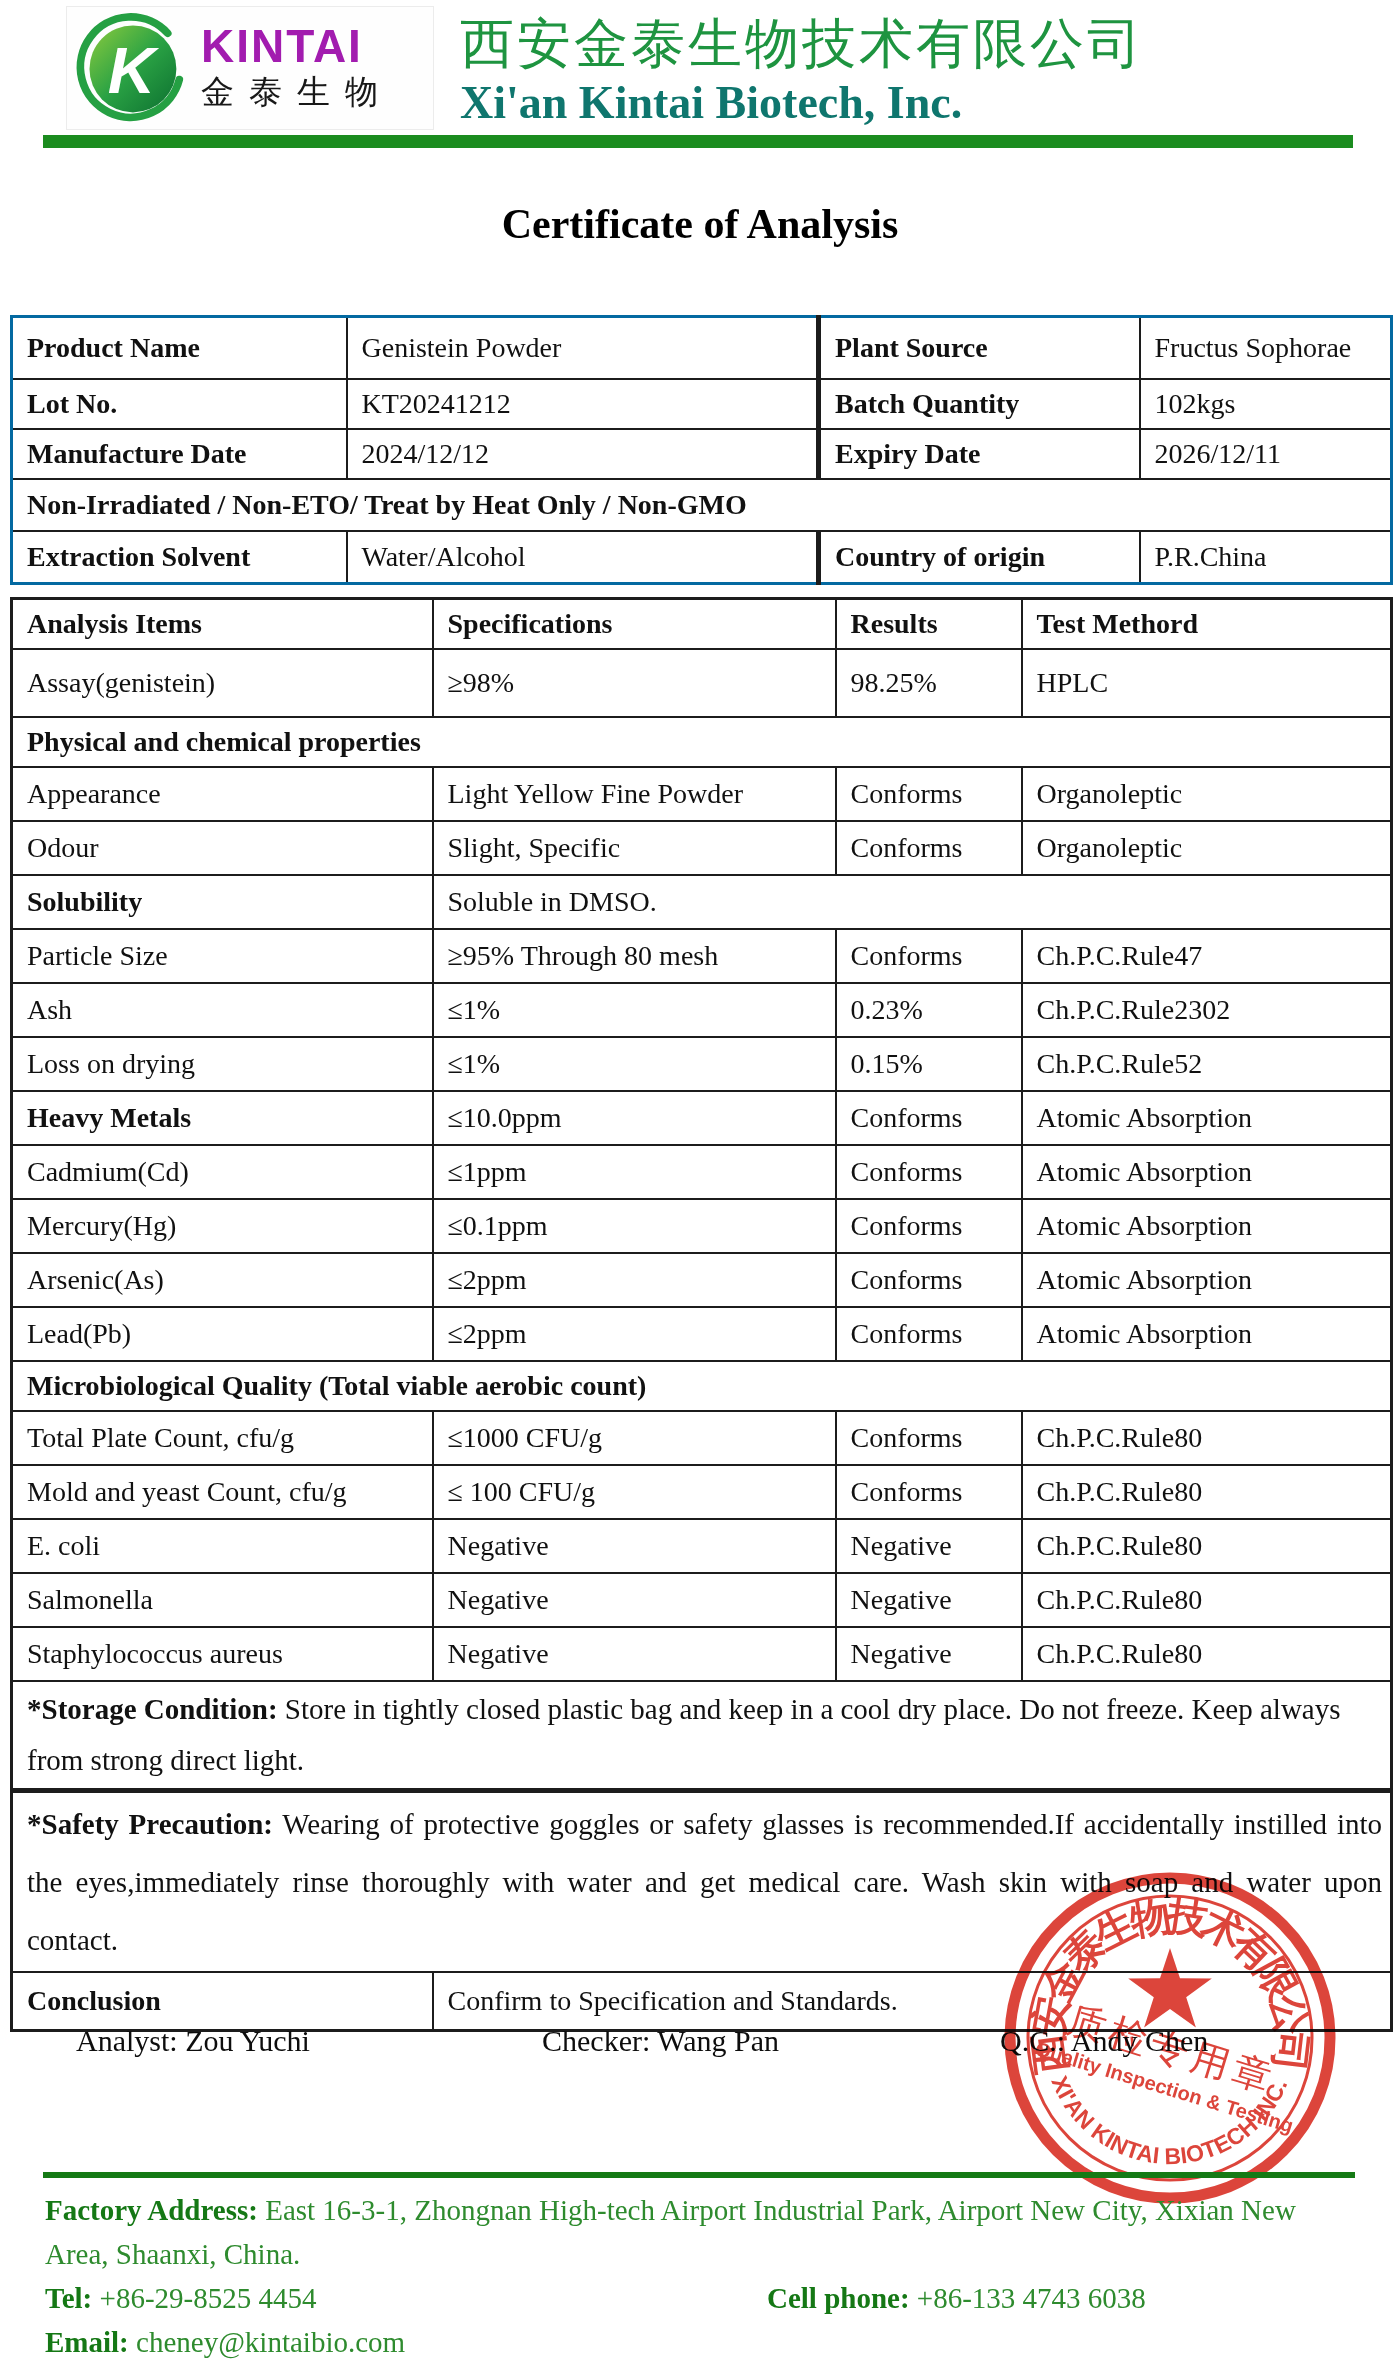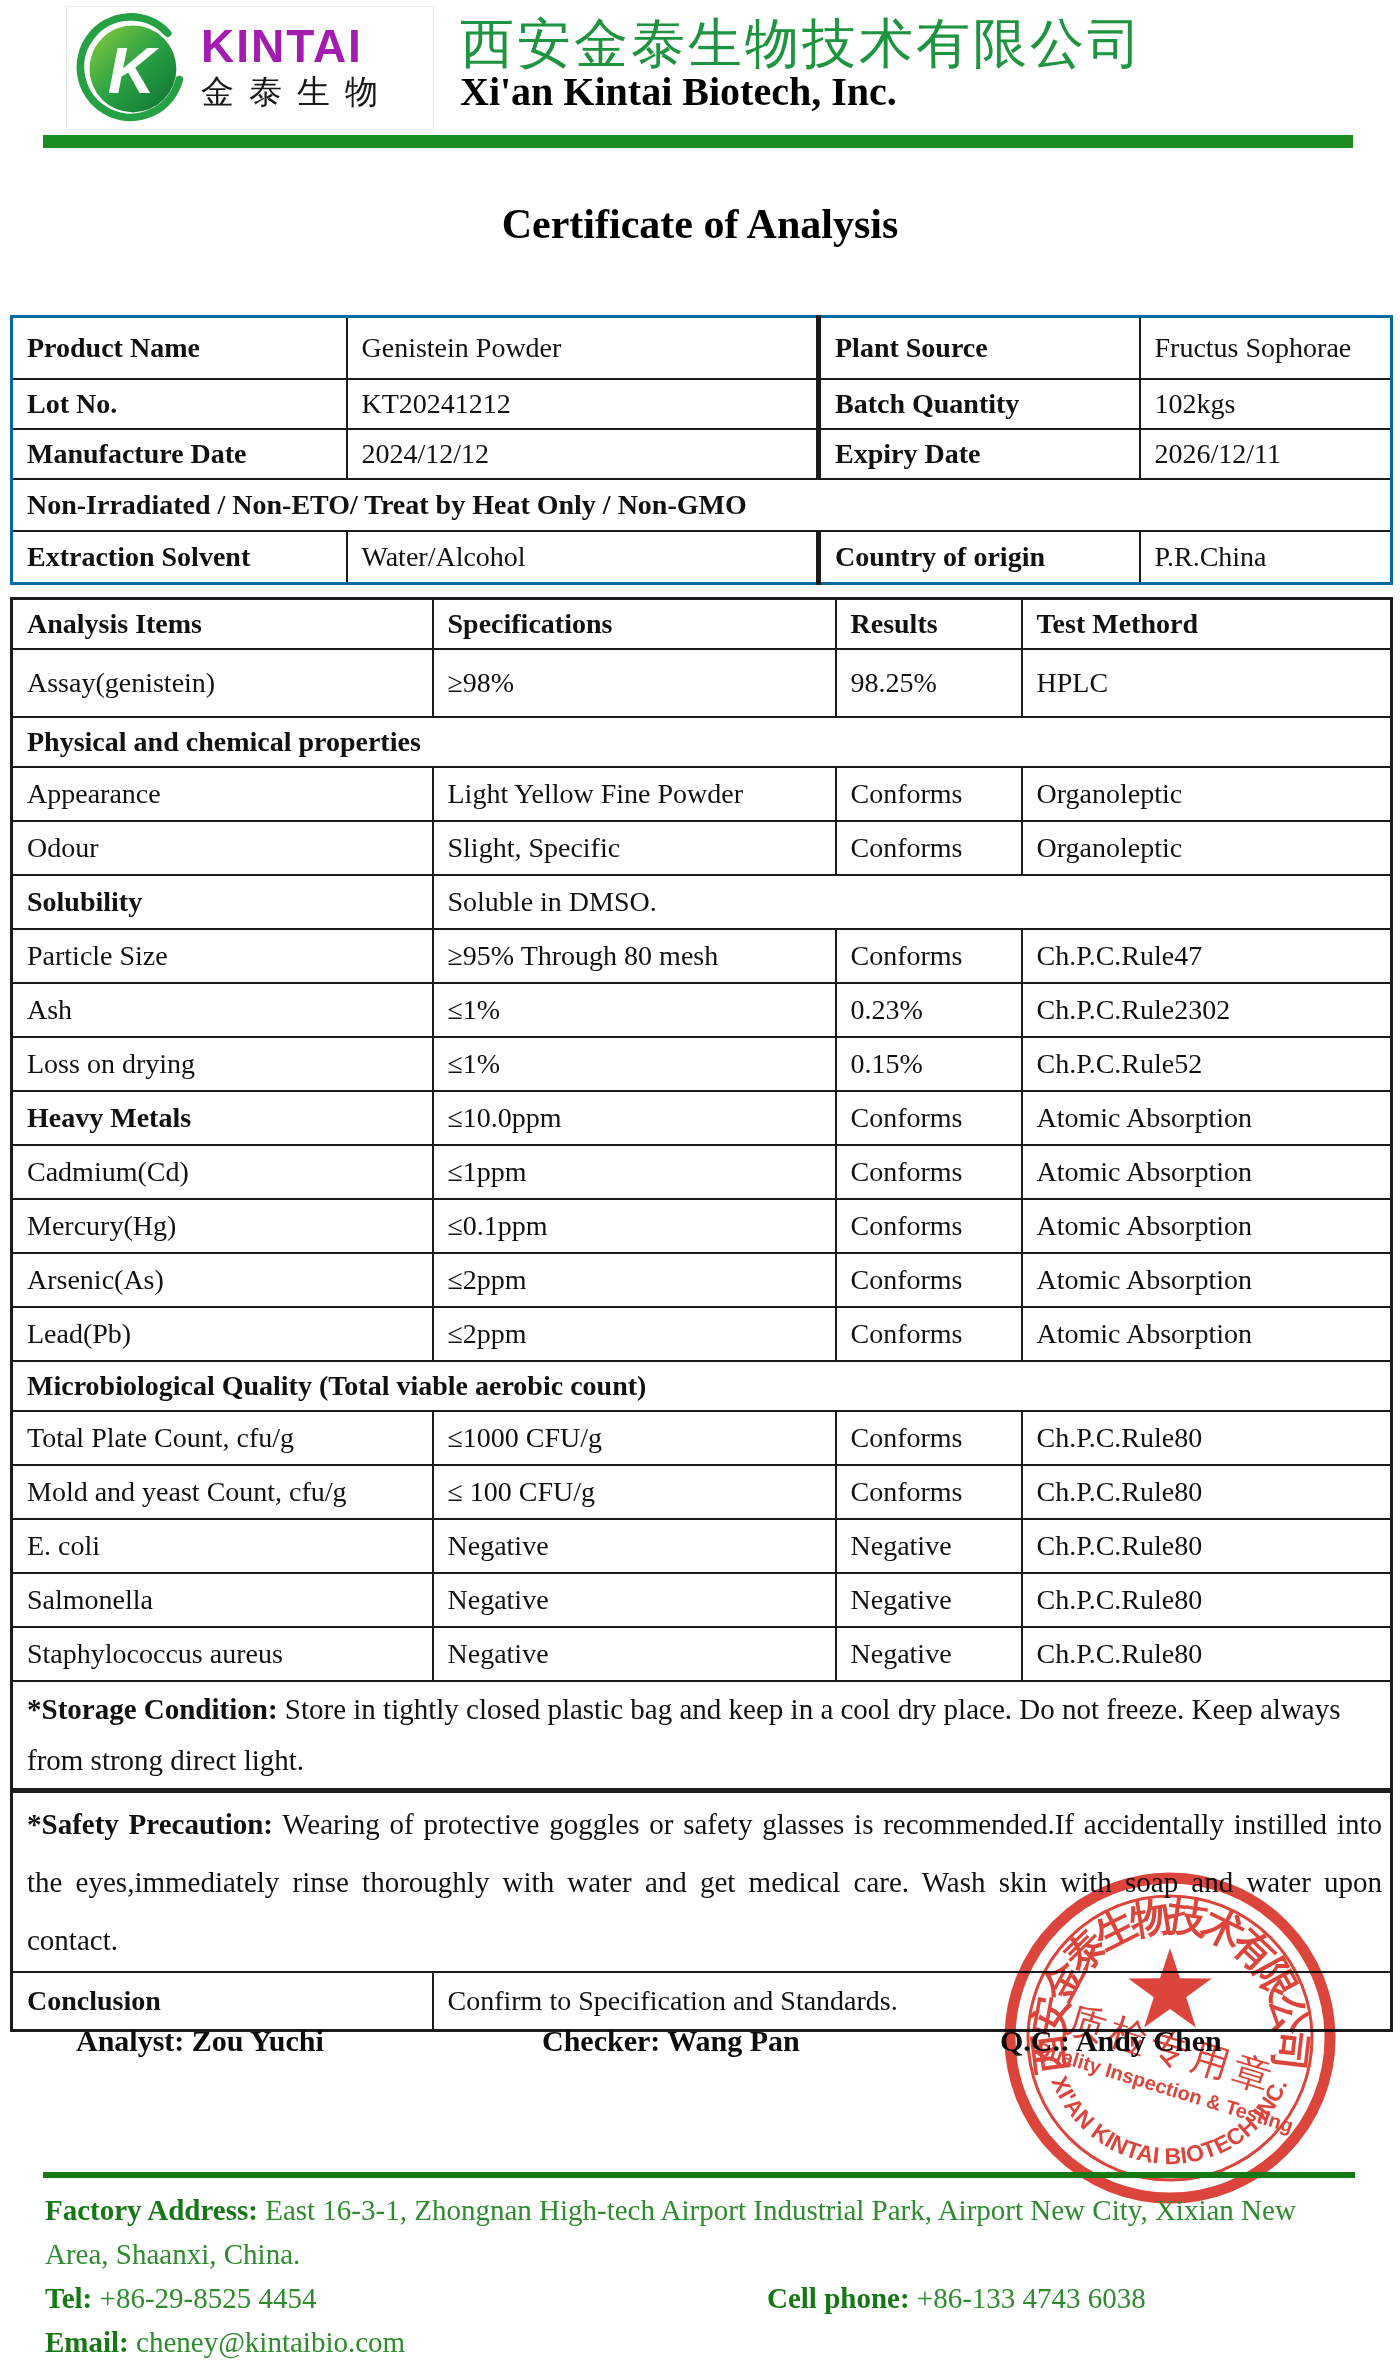--- a/index.html
+++ b/index.html
@@ -10,21 +10,21 @@
   .logo-box{position:absolute;left:66px;top:6px;width:368px;height:124px;background:#fefefe;
             border:1px solid #ececec;display:flex;align-items:center;gap:14px;padding-left:8px;box-sizing:border-box;}
   .logo-mark{width:112px;height:112px;flex:0 0 auto;}
   .logo-texts{display:flex;flex-direction:column;justify-content:center;}
   .logo-brand{font-family:"Liberation Sans","DejaVu Sans",sans-serif;font-weight:bold;
               font-size:46px;letter-spacing:2px;color:#a21caf;line-height:1.05;}
   .logo-brand-cn{font-family:"Liberation Sans","DejaVu Sans",sans-serif;font-weight:normal;
               font-size:33px;letter-spacing:15px;color:#181818;line-height:1.3;}
   .cn-title{position:absolute;left:460px;top:8px;width:900px;font-size:54px;letter-spacing:3px;
             color:#1e9440;white-space:nowrap;}
-  .en-title{position:absolute;left:460px;top:68px;font-size:40px;font-weight:bold;color:#000000;white-space:nowrap;}
+  .en-title{position:absolute;left:460px;top:76px;font-size:46px;font-weight:bold;color:#0f766e;white-space:nowrap;}
   .green-bar{position:absolute;left:43px;top:135px;width:1310px;height:13px;background:#1b8c1f;}
 
   .doc-title{position:absolute;left:0;top:200px;width:100%;text-align:center;
              font-size:42px;font-weight:bold;color:#000;}
 
   
   table{border-collapse:collapse;table-layout:fixed;}
   td{border:2px solid #1c1c1c;padding:2px 4px 2px 14px;font-size:28px;vertical-align:middle;
      overflow:hidden;white-space:nowrap;}
   .info-table{position:absolute;left:10px;top:315px;width:1380px;border:3px solid #0369a1;}
@@ -38,21 +38,21 @@
   tr.tall td{height:62px;}
   tr.section td{height:44px;font-weight:bold;}
   tr.row td{height:48px;}
   tr.storage td{height:100px;white-space:normal;line-height:1.75;font-size:29px;padding-right:20px;}
   tr.safety td{height:172px;white-space:normal;line-height:2.0;font-size:29px;text-align:justify;
                border-top:5px solid #1c1c1c;padding-right:8px;}
   tr.conclusion td{height:52px;}
   td b{font-weight:bold;}
 
   
-  .sig{position:absolute;top:2024px;font-size:30px;font-weight:bold;color:#0d0d0d;white-space:nowrap;}
+  .sig{position:absolute;top:2024px;font-size:30px;font-weight:normal;color:#0d0d0d;white-space:nowrap;}
   .sig-analyst{left:76px;} .sig-checker{left:542px;} .sig-qc{left:1000px;}
 
   
   .stamp{position:absolute;left:972px;top:1840px;width:396px;height:396px;
          mix-blend-mode:multiply;opacity:0.9;}
 
   
   .footer-line{position:absolute;left:43px;top:2172px;width:1312px;height:6px;background:#157a15;}
   .footer{position:absolute;left:45px;top:2188px;width:1318px;font-size:29px;line-height:44px;color:#2e8b2e;}
   .footer b{color:#157815;}

